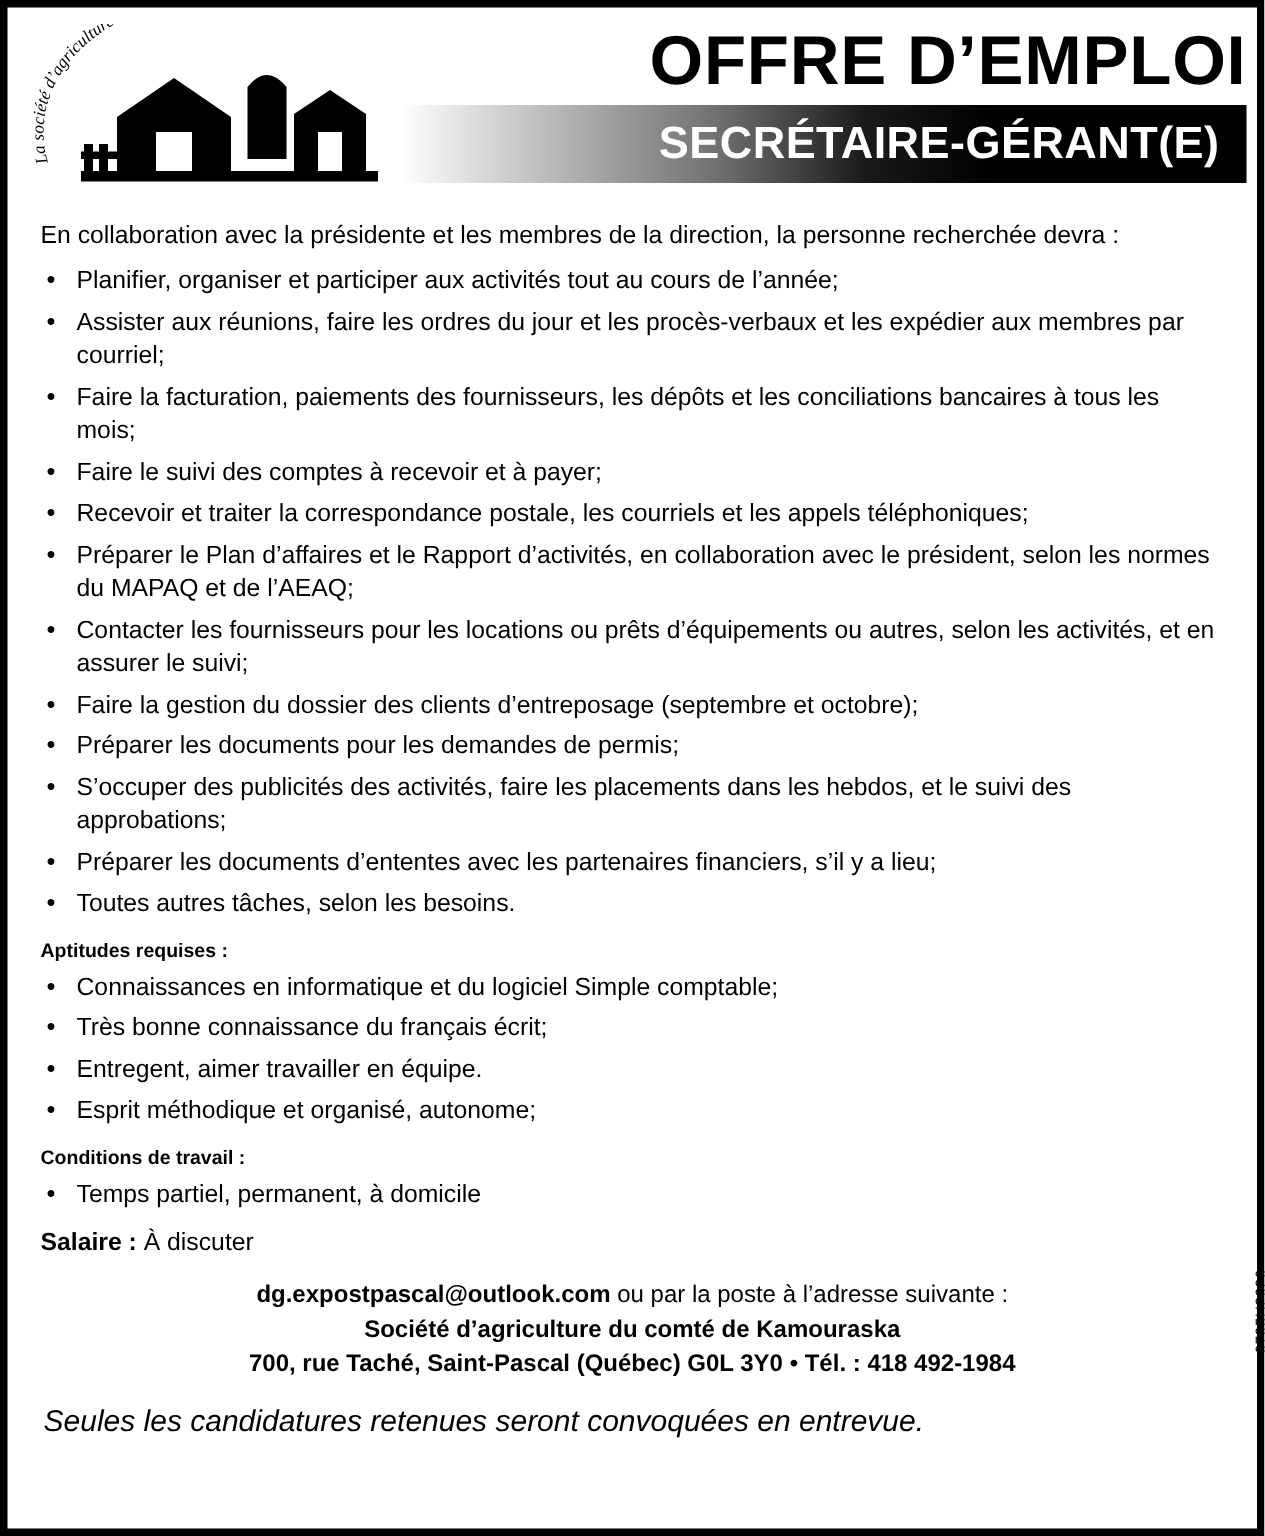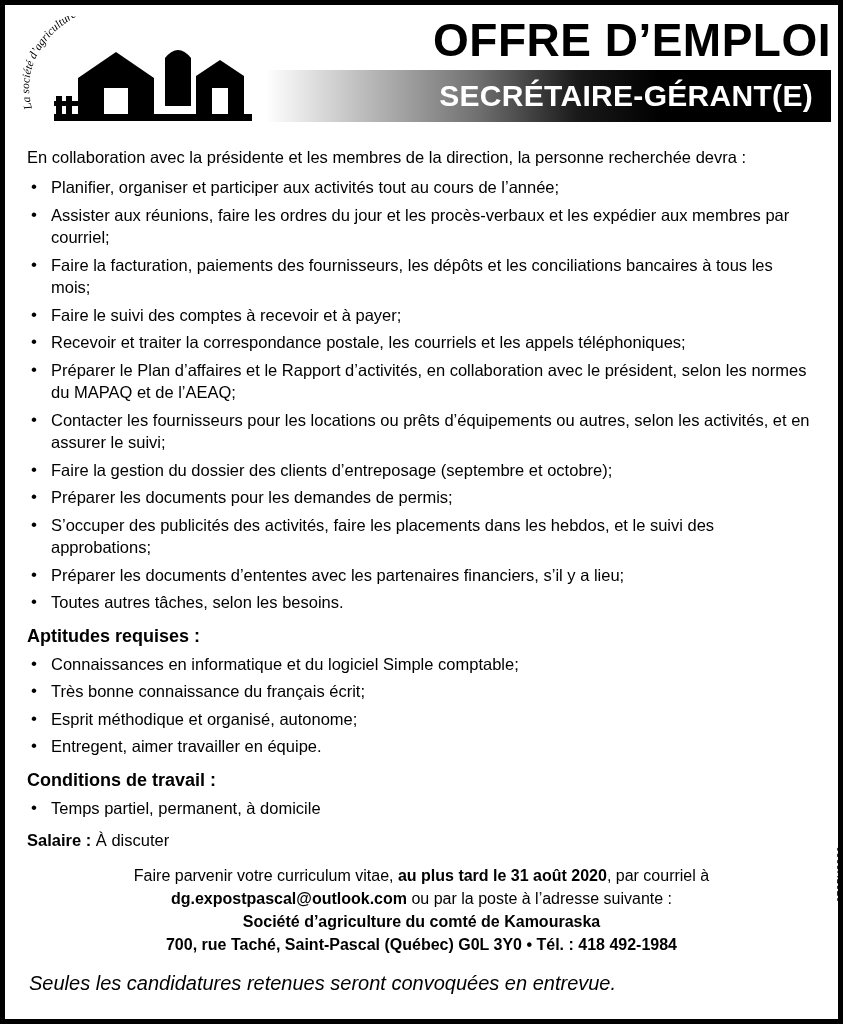--- a/index.html
+++ b/index.html
@@ -97,21 +97,21 @@
   }
   ul.bullets li::before {
     content: "\2022";
     position: absolute;
     left: 4px;
     top: 0;
     font-size: 17px;
     line-height: 22.5px;
   }
   .section-title {
-    font-size: 18px;
+    font-size: 13px;
     font-weight: bold;
     margin: 12px 0 6px 0;
   }
   .salary {
     font-size: 16.5px;
     margin: 12px 0 4px 0;
   }
   .salary b { font-weight: bold; }
   .apply {
     text-align: center;
@@ -198,38 +198,35 @@
       <li>Préparer les documents pour les demandes de permis;</li>
       <li>S’occuper des publicités des activités, faire les placements dans les hebdos, et le suivi des approbations;</li>
       <li>Préparer les documents d’ententes avec les partenaires financiers, s’il y a lieu;</li>
       <li>Toutes autres tâches, selon les besoins.</li>
     </ul>
 
     <div class="section-title">Aptitudes requises :</div>
     <ul class="bullets">
       <li>Connaissances en informatique et du logiciel Simple comptable;</li>
       <li>Très bonne connaissance du français écrit;</li>
+      <li>Entregent, aimer travailler en équipe.</li>
       <li>Esprit méthodique et organisé, autonome;</li>
-      <li>Entregent, aimer travailler en équipe.</li>
     </ul>
 
     <div class="section-title">Conditions de travail :</div>
     <ul class="bullets">
       <li>Temps partiel, permanent, à domicile</li>
     </ul>
 
     <div class="salary">
       <b>Salaire :</b>
       <span>À discuter</span>
     </div>
 
     <div class="apply">
-      <div>
-        <span>Faire parvenir votre curriculum vitae, </span><span class="b">au plus tard le 31 août 2020</span><span>, par courriel à</span>
-      </div>
       <div class="apply-line2">
         <span>dg.expostpascal@outlook.com</span><span style="font-weight:normal"> ou par la poste à l’adresse suivante :</span>
       </div>
       <div class="apply-line3">Société d’agriculture du comté de Kamouraska</div>
       <div class="apply-line3">700, rue Taché, Saint-Pascal (Québec) G0L 3Y0 • Tél. : 418 492-1984</div>
     </div>
 
     <div class="footnote">Seules les candidatures retenues seront convoquées en entrevue.</div>
 
     <div class="sidecode">0795H2920</div>

